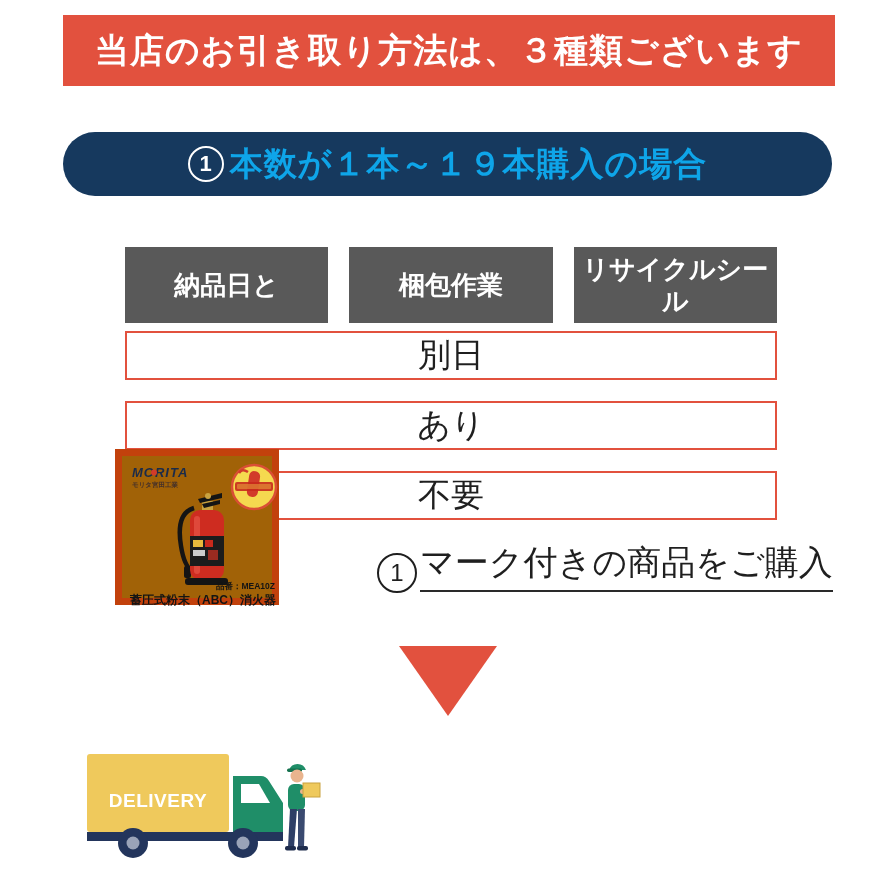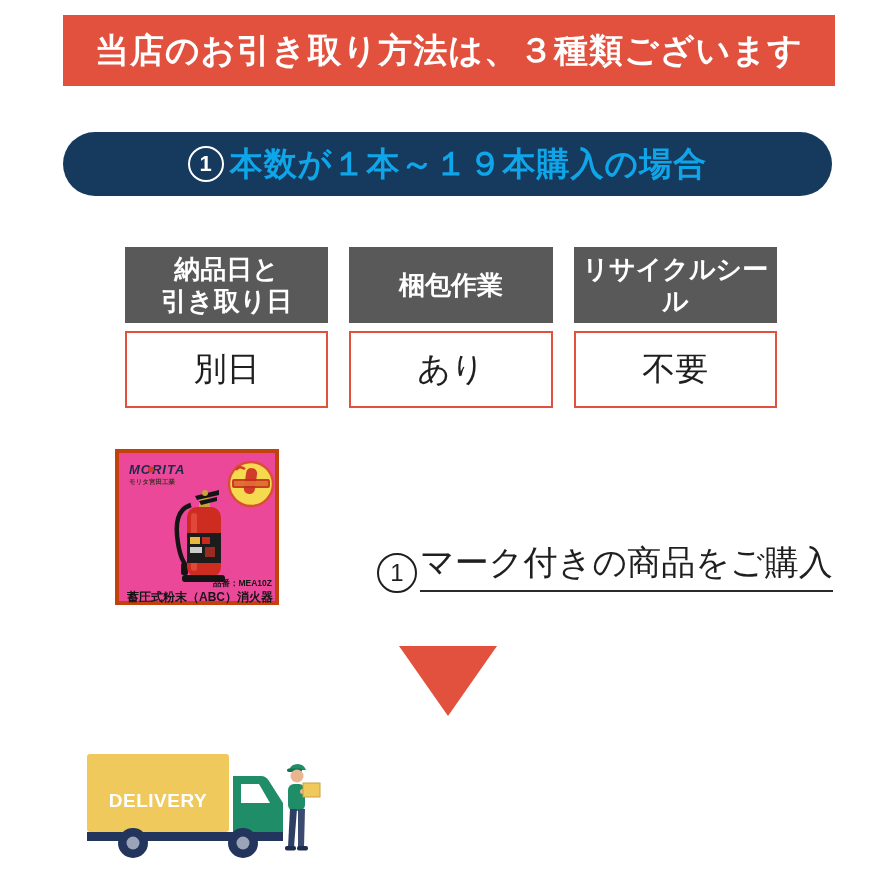--- a/index.html
+++ b/index.html
@@ -26,36 +26,36 @@
   .section-pill .circled-num{
     display:inline-flex;width:32px;height:32px;border:2px solid #ffffff;border-radius:50%;
     align-items:center;justify-content:center;font-size:22px;font-weight:bold;color:#ffffff;
     flex:0 0 auto;
   }
   .section-title{color:#0ea5e9;font-size:33px;font-weight:bold;letter-spacing:1px;}
 
   
   .pickup-table{position:absolute;left:125px;top:247px;width:652px;}
   .tbl-row{display:flex;gap:21px;}
-  .tbl-row.values{margin-top:8px;}
+  .tbl-row.values{margin-top:8px;flex-direction:column;}
   .hdr-cell{
     flex:1;height:76px;background:#595959;color:#ffffff;
     display:flex;flex-direction:column;align-items:center;justify-content:center;
     font-size:26px;font-weight:bold;line-height:1.25;text-align:center;
   }
   .val-cell{
     flex:1;height:73px;background:#ffffff;border:2px solid #E2513E;
     display:flex;align-items:center;justify-content:center;
     font-size:33px;color:#1f1f1f;
   }
 
   
   .product-box{
     position:absolute;left:115px;top:449px;width:164px;height:156px;
-    background:#ec4899;border:4px solid #c2410c;box-sizing:border-box;
+    background:#a16207;border:7px solid #c2410c;box-sizing:border-box;
   }
 
   
   .step-caption{position:absolute;white-space:nowrap;margin-top:37px;}
   .step1-caption{left:377px;top:503px;}
   .step2-caption{left:377px;top:789px;}
   .step-caption .circled-num{
     display:inline-flex;width:36px;height:36px;border:2px solid #1f1f1f;border-radius:50%;
     align-items:center;justify-content:center;font-size:24px;color:#1f1f1f;
     vertical-align:-7px;margin-right:3px;
@@ -86,21 +86,20 @@
 
   <div class="section-pill">
     <span class="circled-num">1</span>
     <span class="section-title">本数が１本～１９本購入の場合</span>
   </div>
 
   <div class="pickup-table">
     <div class="tbl-row headers">
       <div class="hdr-cell">
         <span>納品日と</span>
-        <span>引き取り日</span>
       </div>
       <div class="hdr-cell">
         <span>梱包作業</span>
       </div>
       <div class="hdr-cell">
         <span>リサイクルシール</span>
       </div>
     </div>
     <div class="tbl-row values">
       <div class="val-cell">別日</div>

